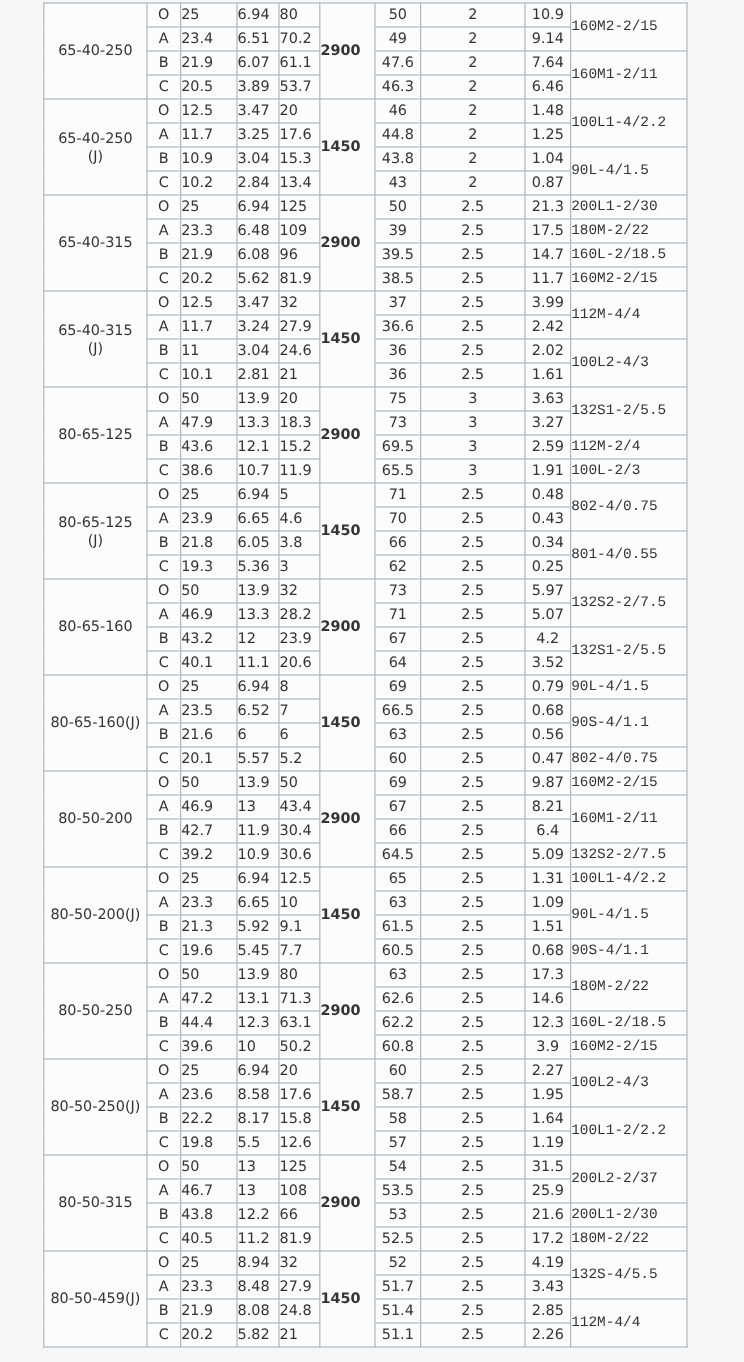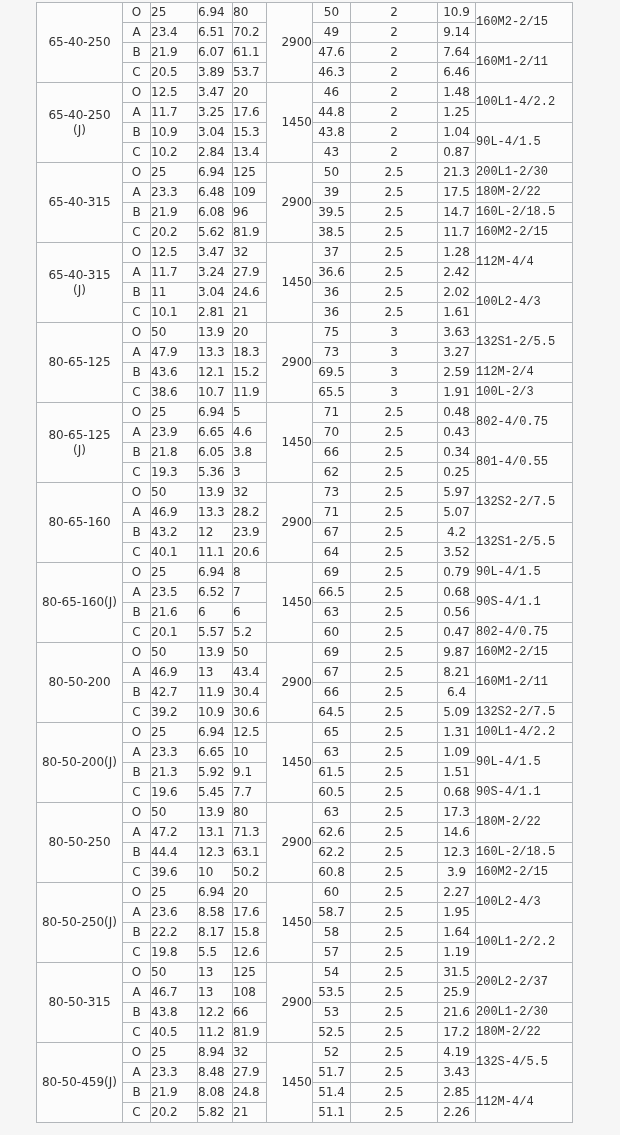--- a/index.html
+++ b/index.html
@@ -28,21 +28,21 @@
     color:#333333;
     white-space:nowrap;
     overflow:hidden;
     vertical-align:middle;
     background:#fcfcfc;
   }
   td.model{text-align:center;font-size:12px;}
   td.model div{padding:1px 0;}
   td.grade{text-align:center;}
   td.lnum{text-align:left;padding-left:4px;}
-  td.rpm{text-align:right;font-size:13px;}
+  td.rpm{text-align:left;font-size:13px;font-weight:bold;}
   td.cnum{text-align:center;}
   td.motor{text-align:left;padding-left:5px;font-size:13px;font-family:Liberation Mono, monospace;}
 </style>
 </head>
 <body>
 
 <div class="page">
   <table class="spec">
     <colgroup>
       <col style="width:86px">
@@ -191,21 +191,21 @@
             <div>65-40-315</div>
             <div>(J)</div>
           </td>
           <td class="grade">O</td>
           <td class="lnum">12.5</td>
           <td class="lnum">3.47</td>
           <td class="lnum">32</td>
           <td class="rpm" rowspan="4">1450</td>
           <td class="cnum">37</td>
           <td class="cnum">2.5</td>
-          <td class="cnum">1.28</td>
+          <td class="cnum">3.99</td>
           <td class="motor" rowspan="2">112M-4/4</td>
         </tr>
         <tr>
           <td class="grade">A</td>
           <td class="lnum">11.7</td>
           <td class="lnum">3.24</td>
           <td class="lnum">27.9</td>
           <td class="cnum">36.6</td>
           <td class="cnum">2.5</td>
           <td class="cnum">2.42</td>

